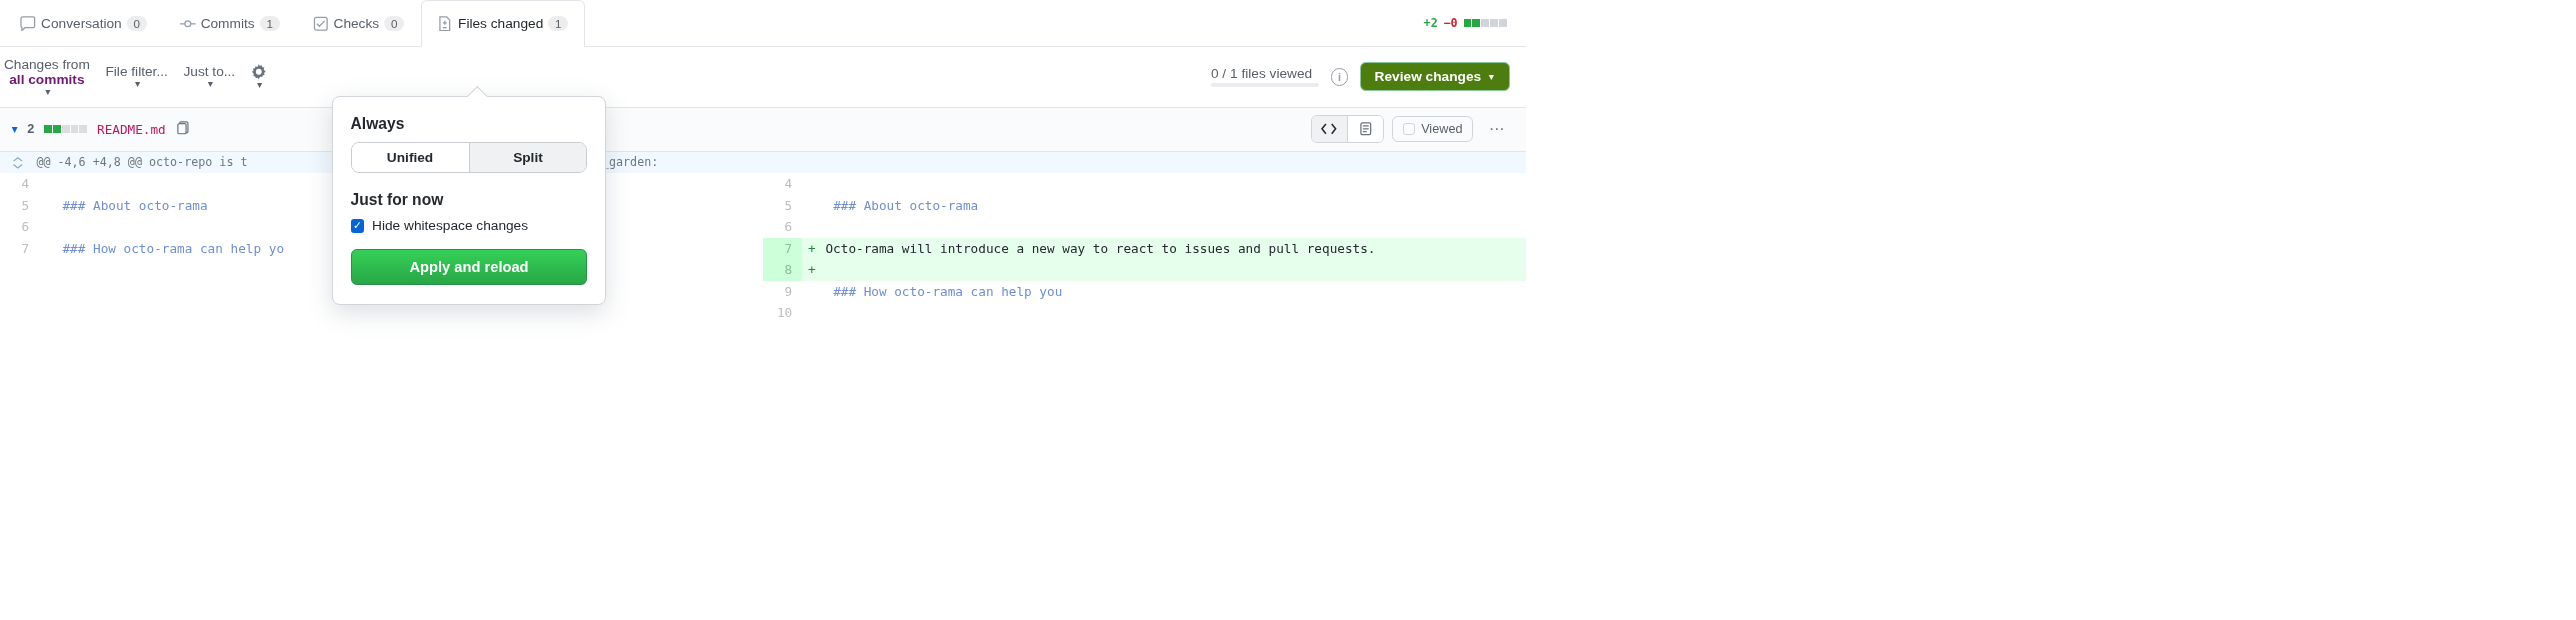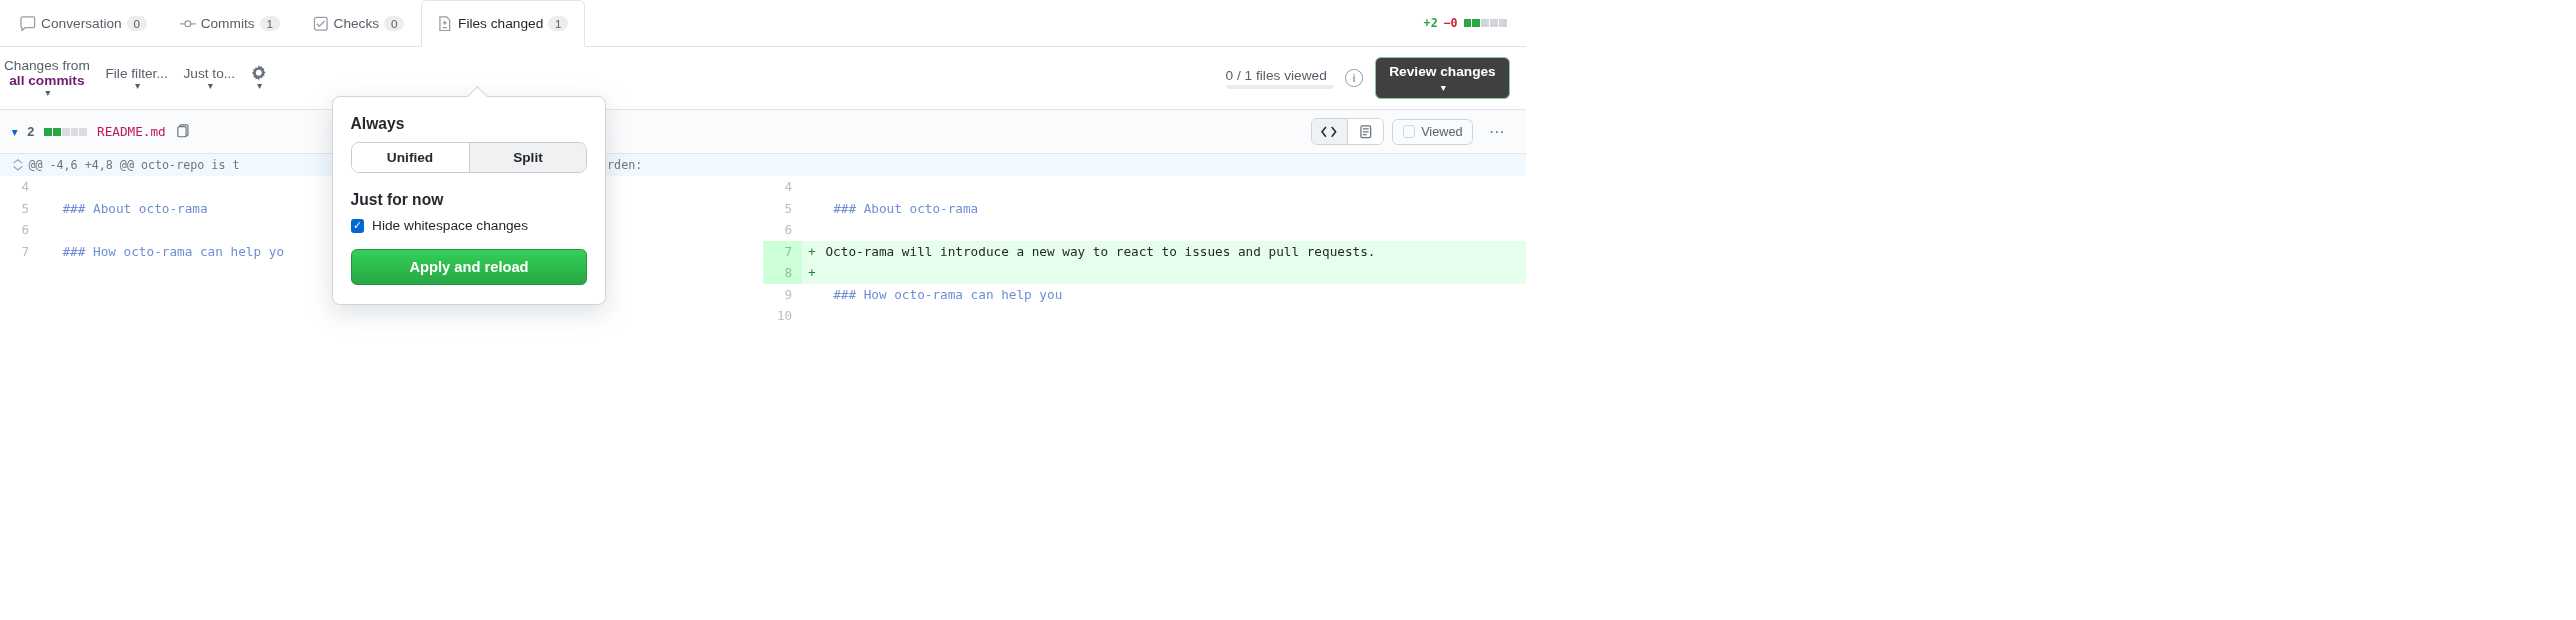--- a/index.html
+++ b/index.html
@@ -89,21 +89,21 @@
     border: 1px solid #2a8f47;
     color: #fff;
     padding: 5.9px 13.7px;
     border-radius: 5.9px;
     font-weight: 600;
     font-size: 13.7px;
     display: flex;
     align-items: center;
     gap: 3.9px;
   }
-  .btn-primary.light { background:#404040; border-color:#8bc79a;flex-direction:column; }
+  .btn-primary.light { background:#4d7c0f; border-color:#8bc79a; }
 
   .file-header {
     display: flex;
     align-items: center;
     gap: 9.8px;
     padding: 7.8px 11.7px;
     border-top: 1px solid #e1e4e8;
     border-bottom: 1px solid #e1e4e8;
     background: #fafbfc;
   }
@@ -125,21 +125,21 @@
   .diff-body { display:flex; }
   .diff-col { width:50%; }
   .hunk-row {
     background:#f1f8ff;
     color:#6e7781;
     font-family: SFMono-Regular, Consolas, Menlo, monospace;
     font-size:11.7px;
     padding:3.9px 7.8px;
     display:flex;
     align-items:center;
-    gap:1px;
+    gap:9px;
   }
   .hunk-icon { width:19.6px; display:flex; justify-content:center; }
   .hunk-icon svg { fill:#8ba7c7; }
   .code-line {
     display:flex;
     font-family: SFMono-Regular, Consolas, Menlo, monospace;
     font-size:12.7px;
     line-height:21.5px;
   }
   .lineno { width:39px; text-align:right; padding-right:9.8px; color:#babdc1; user-select:none; background:#fff;}

